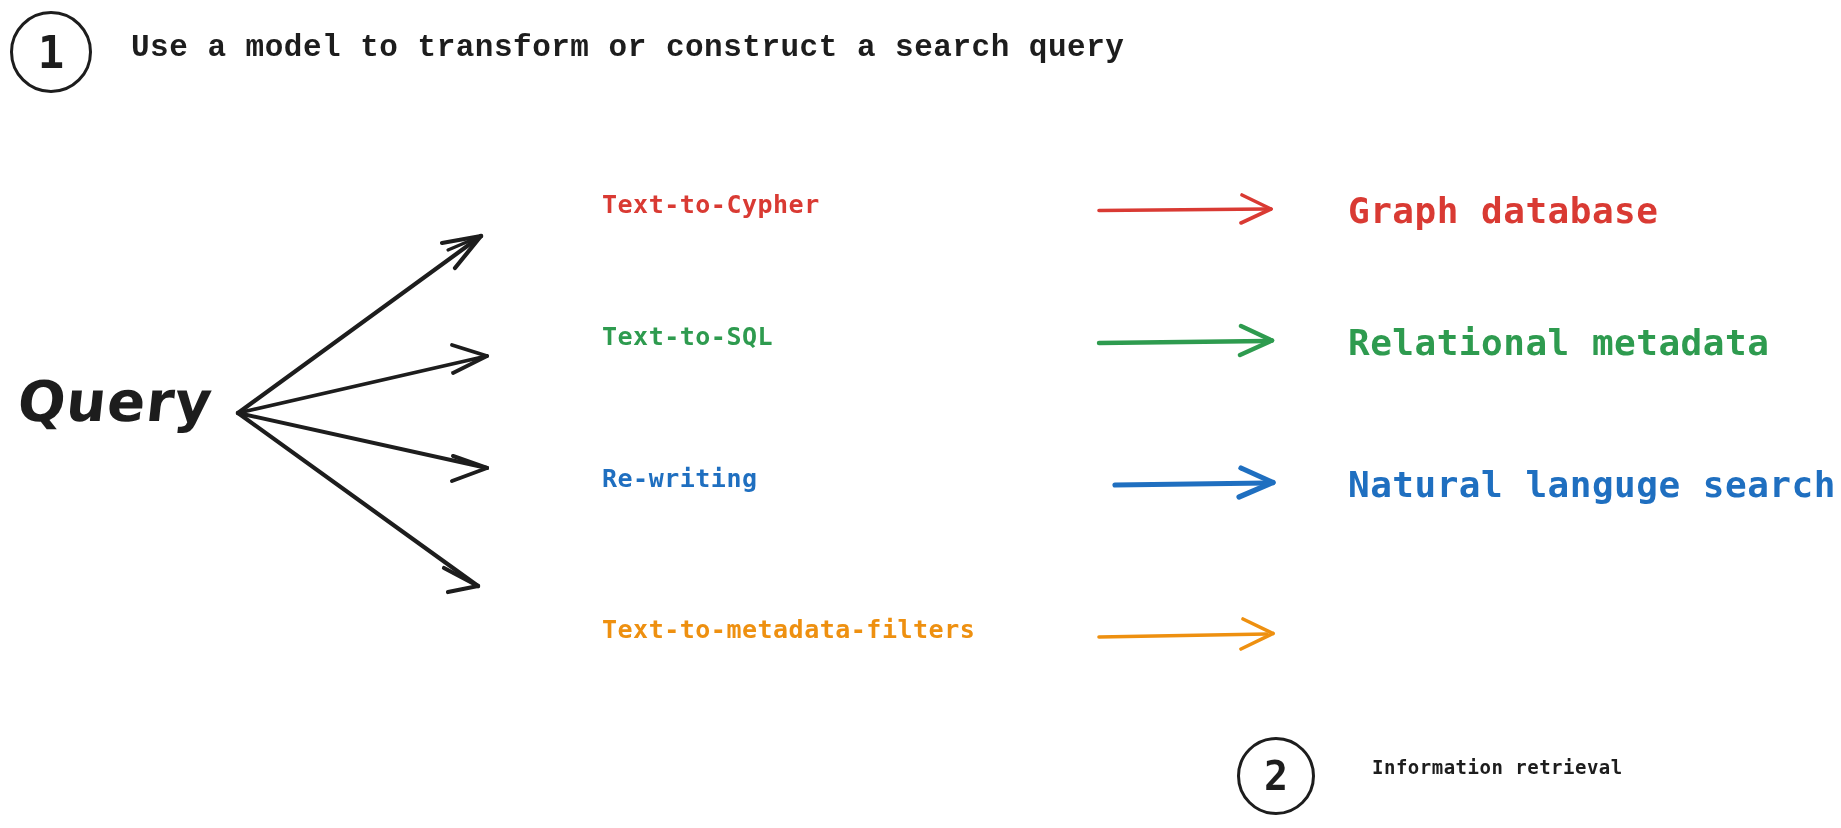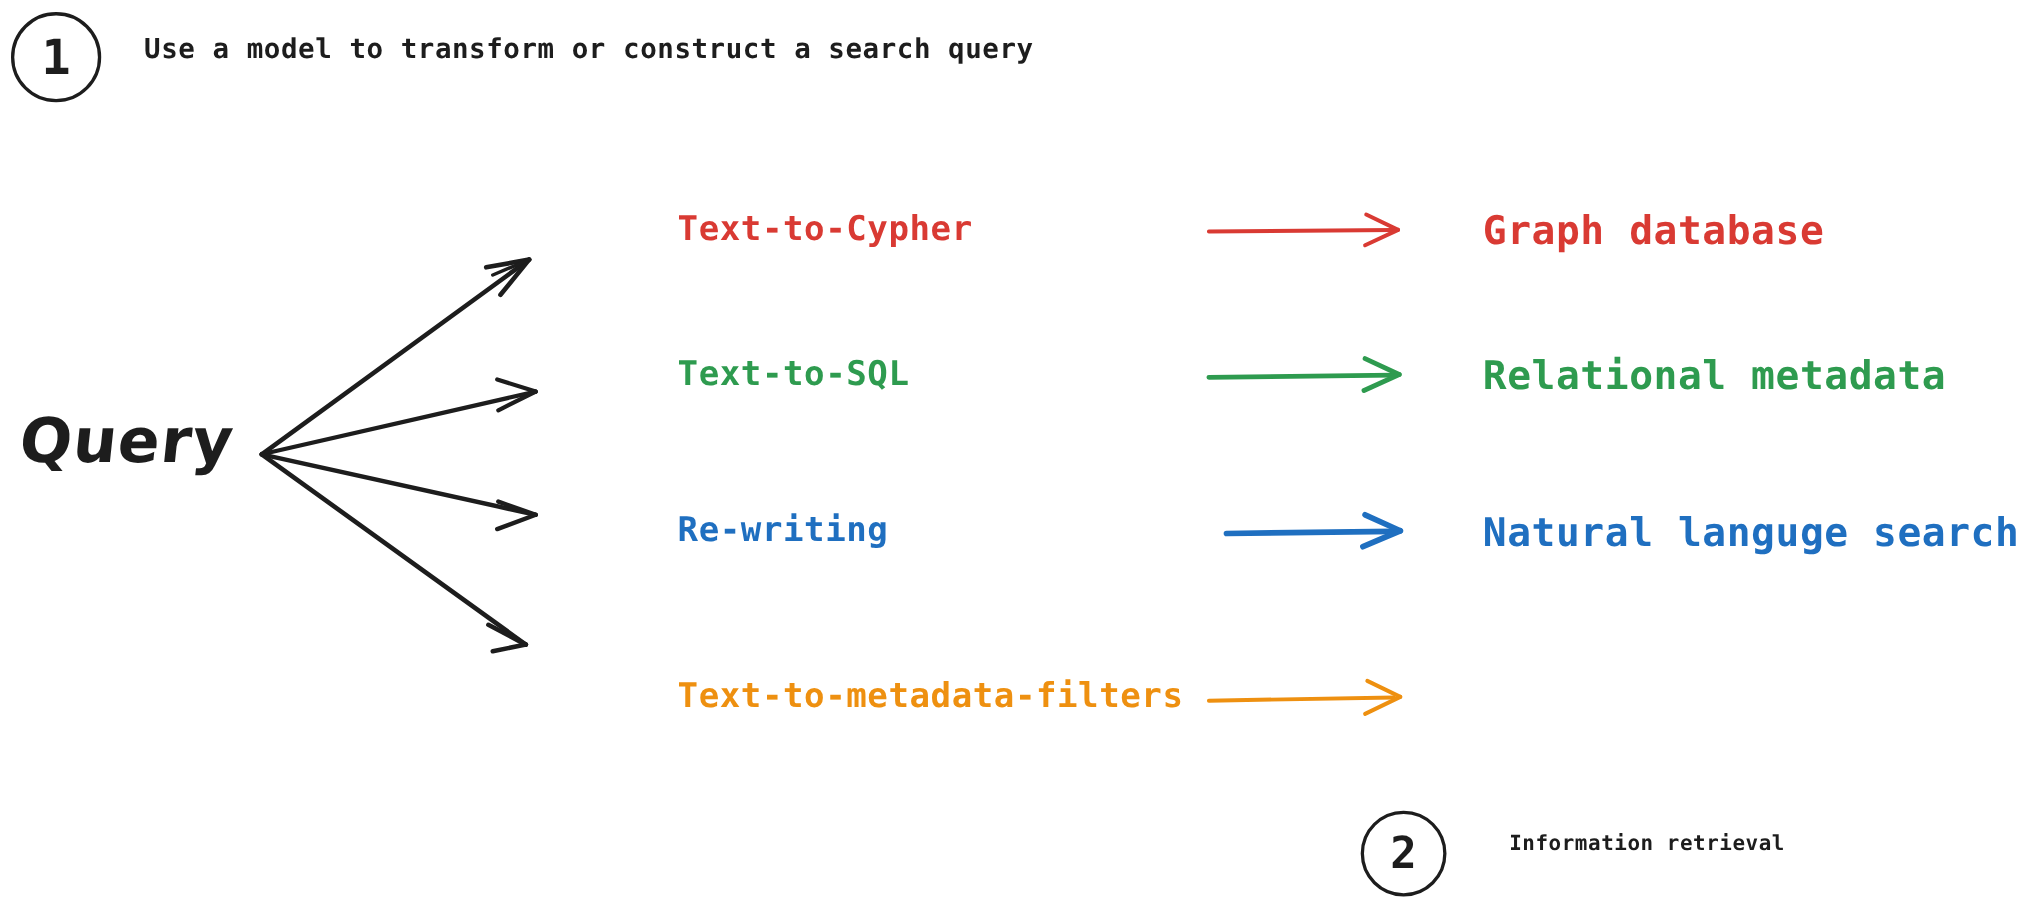--- a/index.html
+++ b/index.html
@@ -50,22 +50,23 @@
   .step-caption {
     position: absolute;
     font-family: "DejaVu Sans Mono", monospace;
     color: #1d1d1d;
     font-weight: 700;
     white-space: nowrap;
   }
   #caption-1 {
     left: 131px;
     top: 30px;
-    font-size: 25px;
-    letter-spacing: 0.5px;
+    font-size: 31px;
+    letter-spacing: 0.5px;
+    font-family: Liberation Mono, monospace;
   }
   #caption-2 {
     left: 1372px;
     top: 756px;
     font-size: 19px;
     letter-spacing: 0.5px;
   }
 
   
   #query-label {
@@ -89,25 +90,24 @@
     width: 1841px;
     height: 828px;
     pointer-events: none;
   }
 
   
   .method-label {
     position: absolute;
     left: 602px;
     font-family: "DejaVu Sans Mono", monospace;
-    font-size: 31px;
-    font-weight: 700;
-    white-space: nowrap;
-    letter-spacing: 0.5px;
-    margin-left: 14px;
+    font-size: 25px;
+    font-weight: 700;
+    white-space: nowrap;
+    letter-spacing: 0.5px;
   }
 
   
   .target-label {
     position: absolute;
     left: 1348px;
     font-family: "DejaVu Sans Mono", monospace;
     font-size: 36px;
     font-weight: 700;
     white-space: nowrap;

